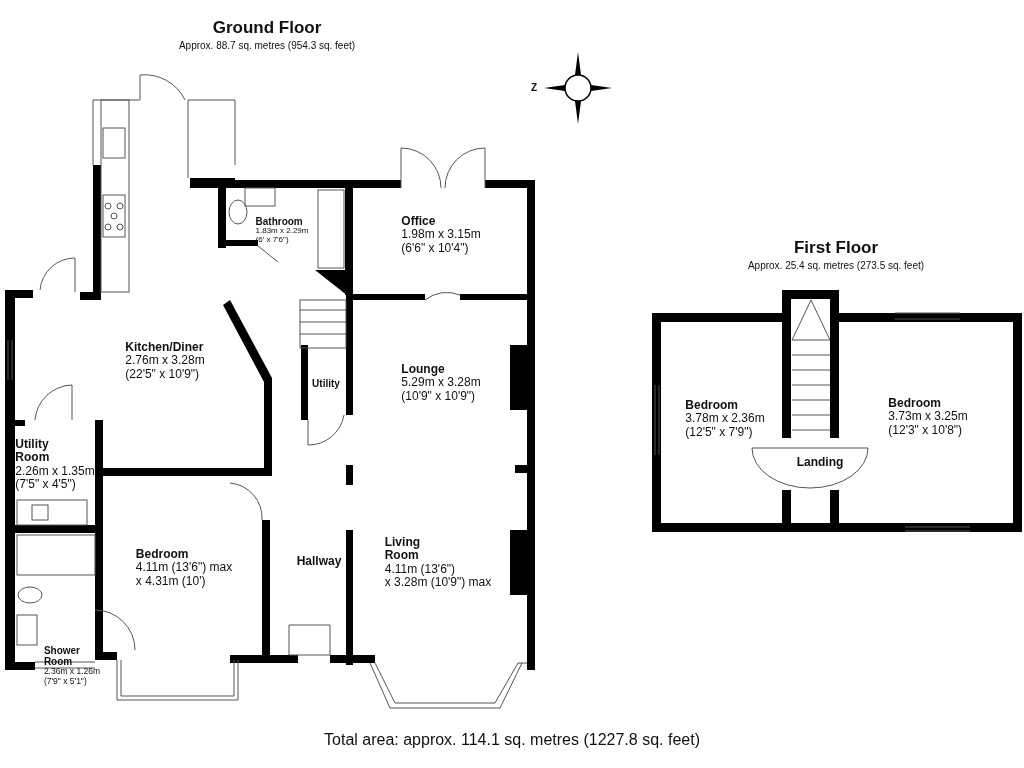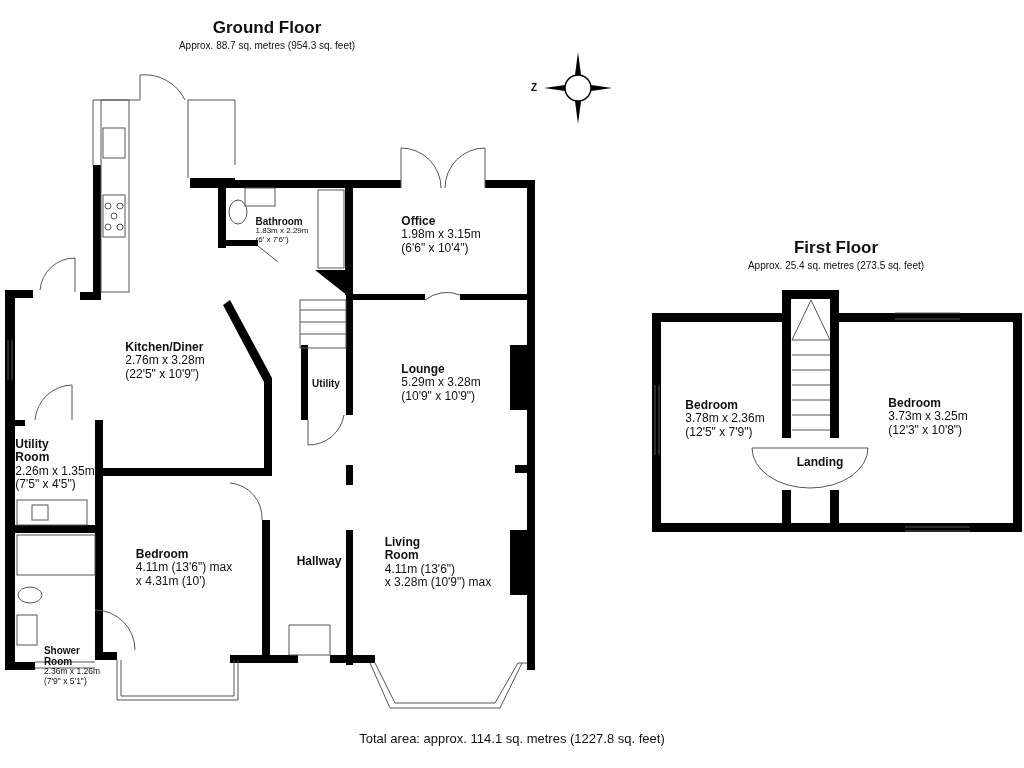--- a/index.html
+++ b/index.html
@@ -3,21 +3,21 @@
 <meta charset="utf-8">
 <style>
   html, body { margin: 0; padding: 0; background: #ffffff; }
   body { width: 1024px; height: 768px; position: relative; overflow: hidden; font-family: "Liberation Sans", sans-serif; color: #111; }
   svg.plan { position: absolute; left: 0; top: 0; }
   .lbl { position: absolute; text-align: left; line-height: 1.12; transform: translateX(-50%); white-space: nowrap; }
   .room-name { font-weight: bold; font-size: 12px; display: block; }
   .room-dim { font-size: 12px; display: block; }
   .floor-title { position: absolute; font-weight: bold; font-size: 17px; transform: translateX(-50%); white-space: nowrap; }
   .floor-area { position: absolute; font-size: 10px; transform: translateX(-50%); white-space: nowrap; text-align: center; }
-  .total { position: absolute; left: 50%; top: 731px; transform: translateX(-50%); font-size: 13px; white-space: nowrap; text-align: center; }
+  .total { position: absolute; left: 50%; top: 731px; transform: translateX(-50%); font-size: 16px; white-space: nowrap; text-align: center; }
   .compass-n { position: absolute; left: 531px; top: 82px; font-size: 10px; font-weight: bold; }
 </style>
 </head>
 <body>
 
 <svg class="plan" width="1024" height="768" viewBox="0 0 1024 768">
   <g fill="#000">
 
     <rect x="93" y="165" width="8" height="135"></rect>
     <rect x="80" y="292" width="21" height="8"></rect>

